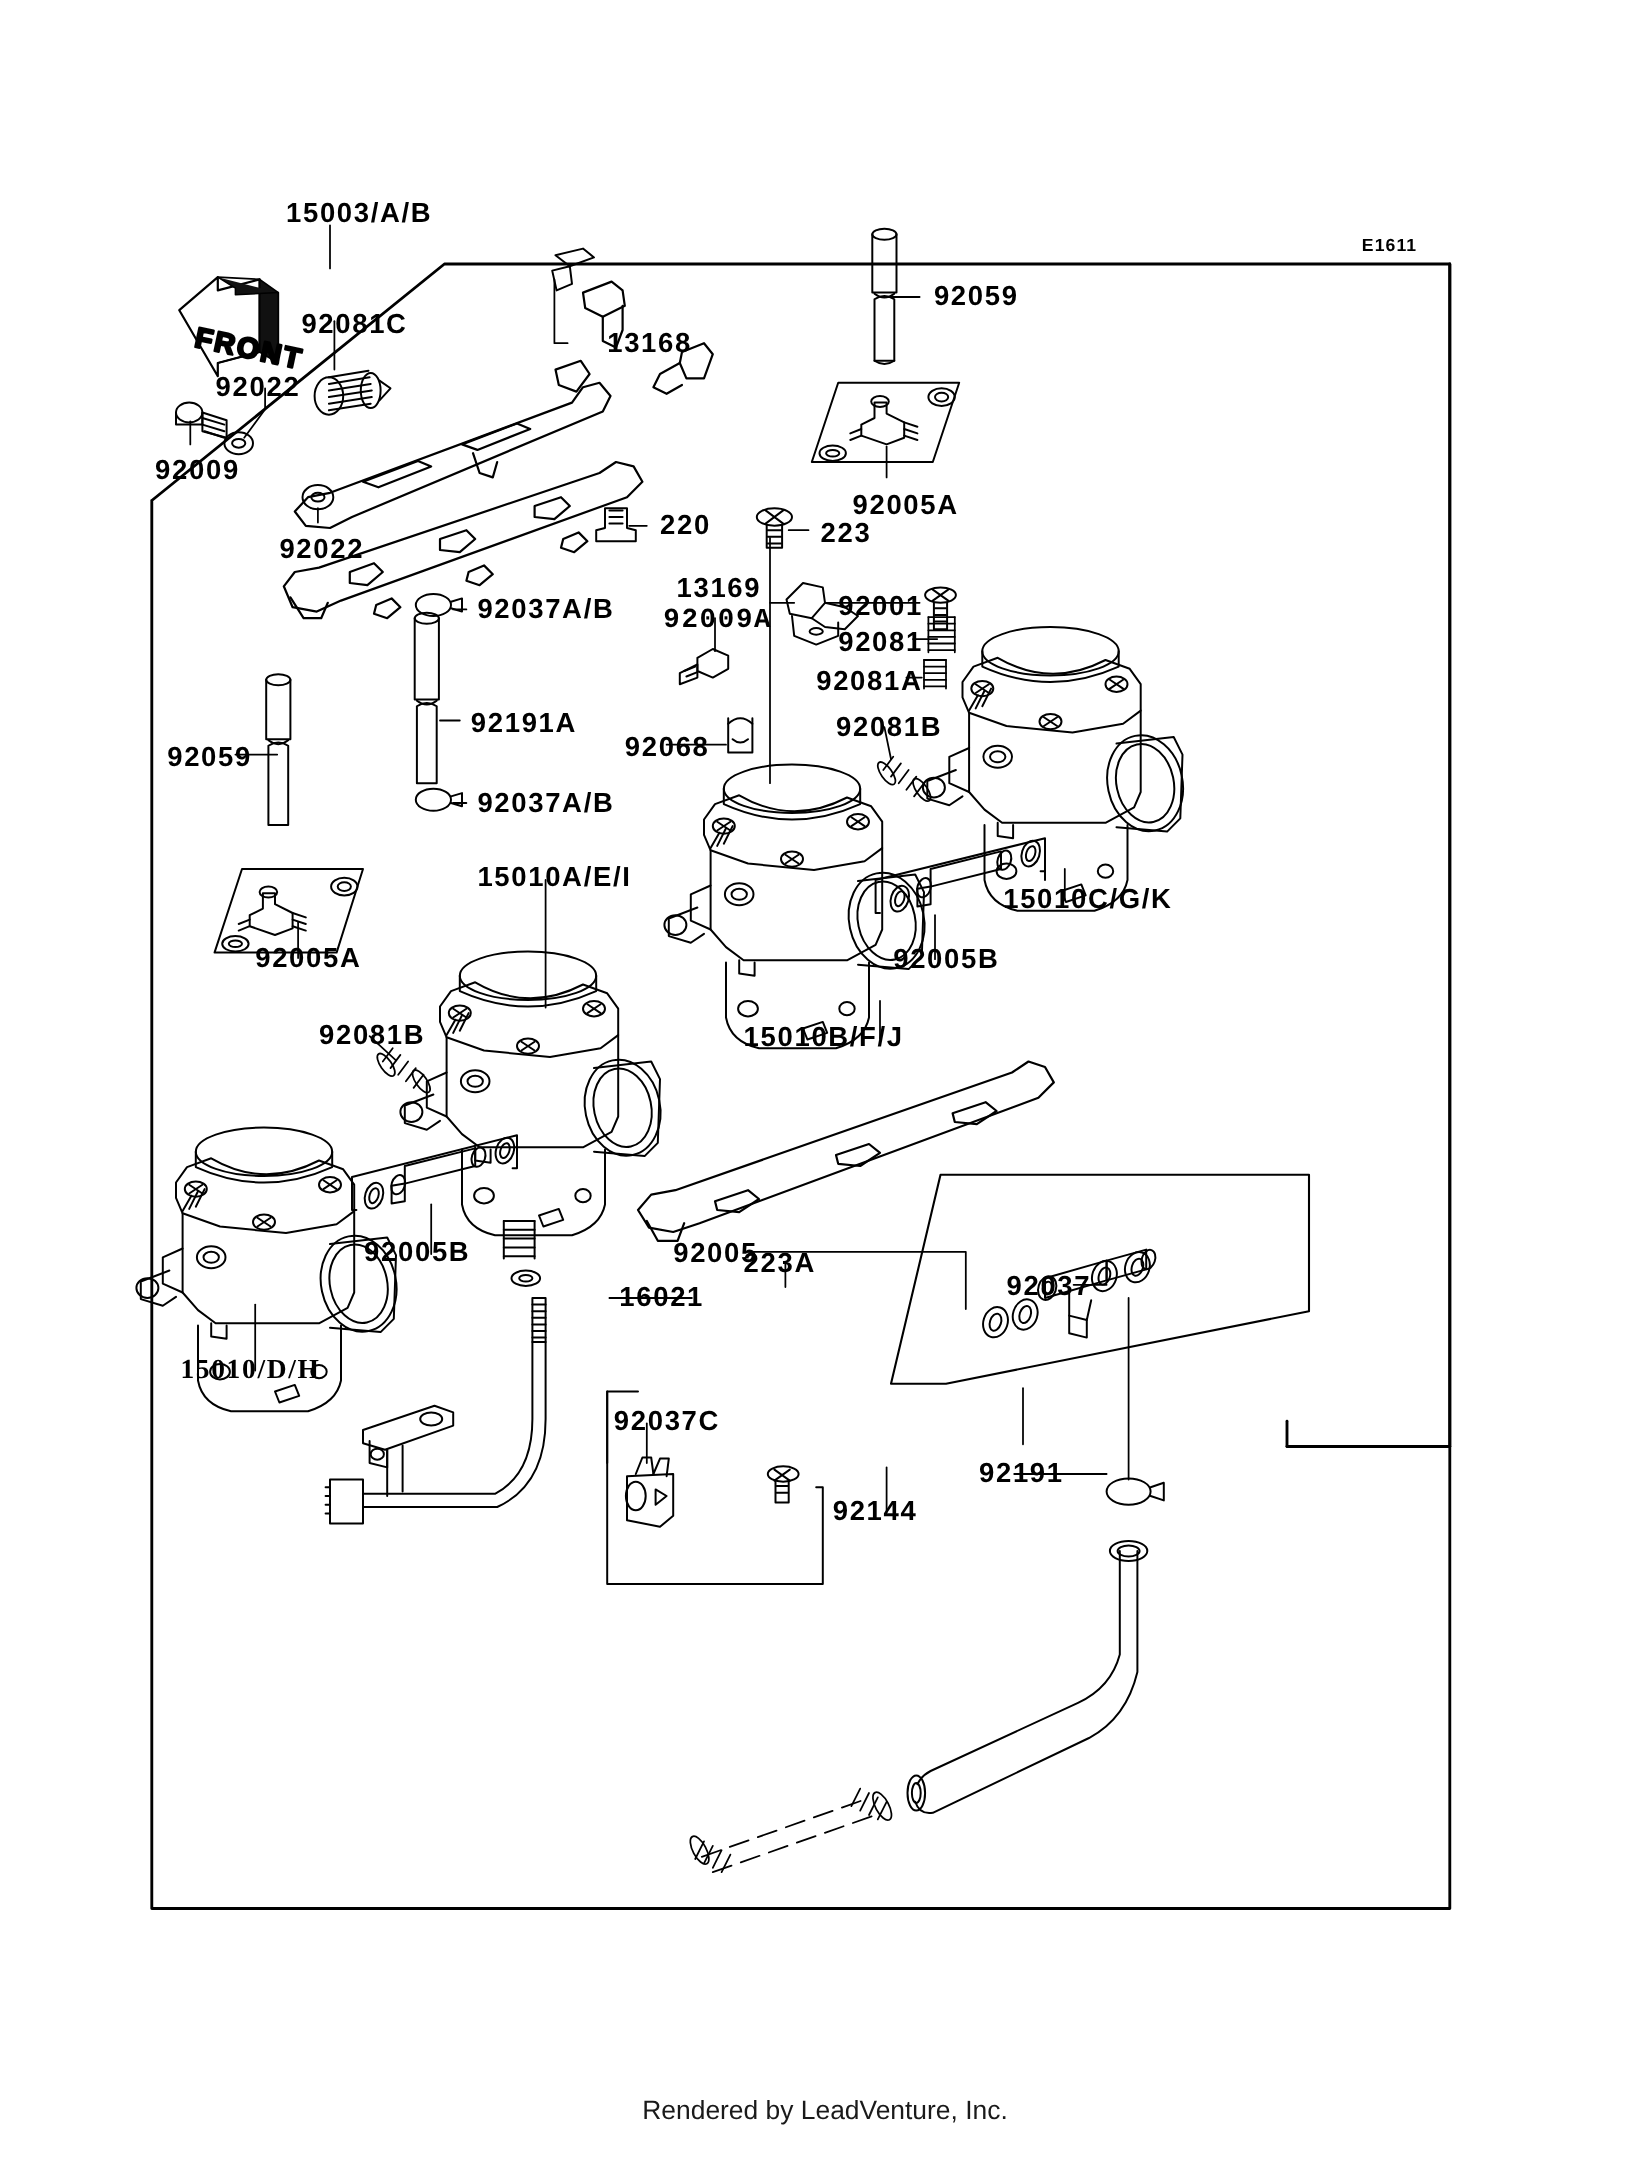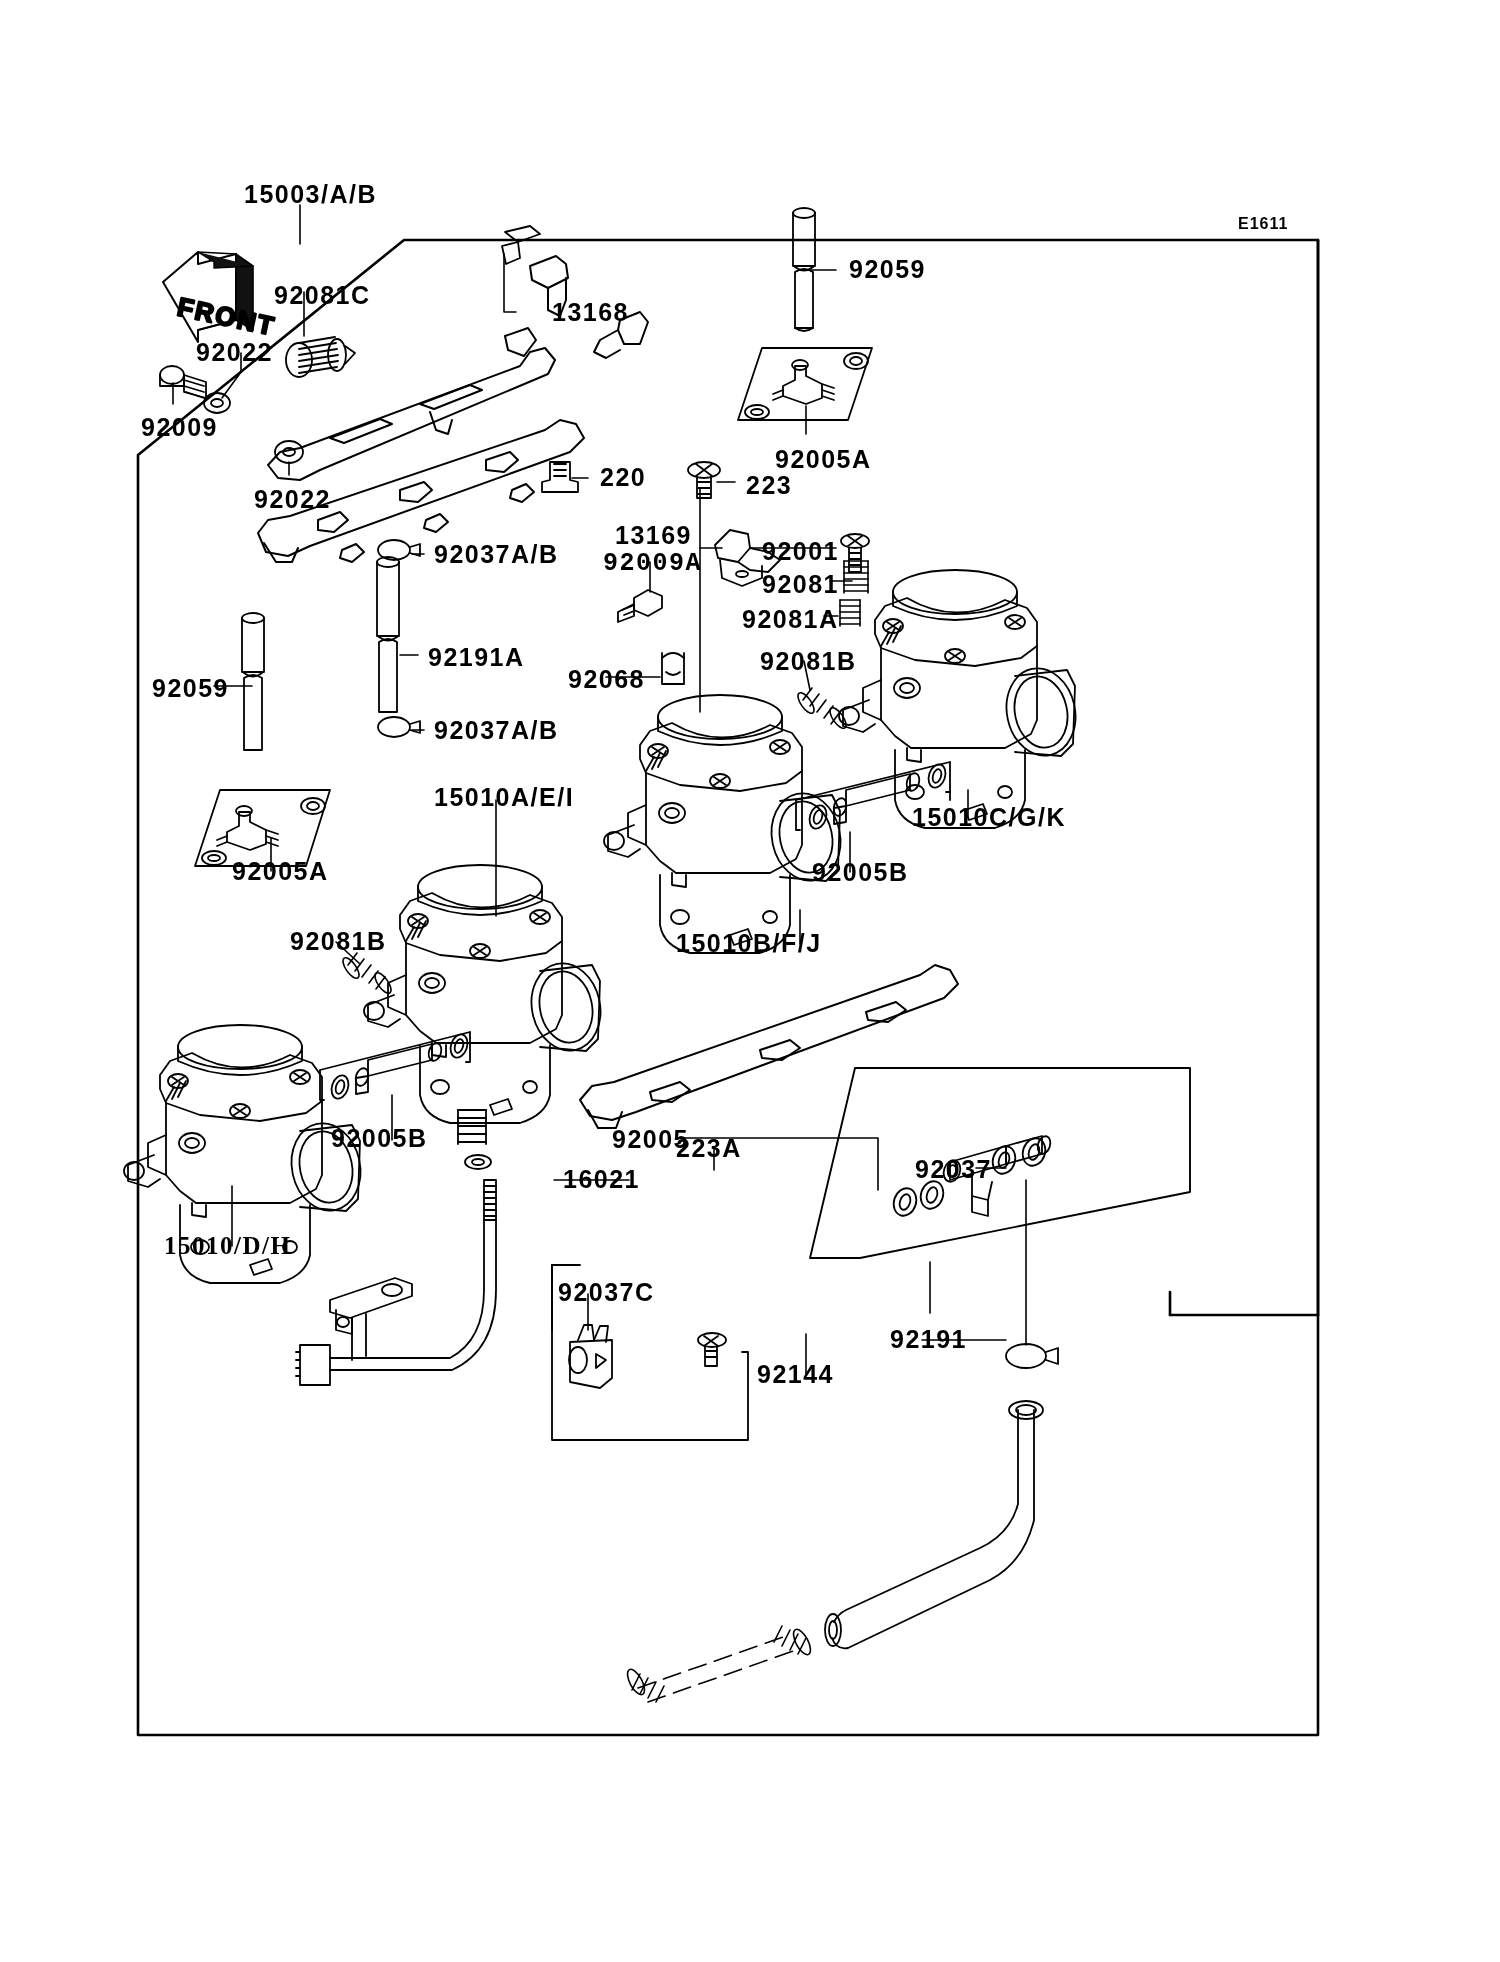--- a/index.html
+++ b/index.html
@@ -585,21 +585,21 @@
         <path d="M 588,1294 L 588,1330"></path>
         <path d="M 922,1340 L 1006,1340"></path>
         <path d="M 930,1313 L 930,1262"></path>
         <path d="M 806,1375 L 806,1334"></path>
         <path d="M 1026,1345 L 1026,1180"></path>
       </g>
 
     </g>
   </svg>
 
-  <div class="lbl" style="left:244px;  top:182px;">15003/A/B</div>
+  <div class="lbl" style="left:260px;  top:182px;">15003/A/B</div>
   <div class="lbl" style="left:274px;  top:283px;">92081C</div>
   <div class="lbl" style="left:552px;  top:300px;">13168</div>
   <div class="lbl" style="left:196px;  top:340px;">92022</div>
   <div class="lbl" style="left:141px;  top:415px;">92009</div>
   <div class="lbl" style="left:254px;  top:487px;">92022</div>
   <div class="lbl" style="left:849px;  top:257px;">92059</div>
   <div class="lbl" style="left:775px;  top:447px;">92005A</div>
   <div class="lbl" style="left:600px;  top:465px;">220</div>
   <div class="lbl" style="left:746px;  top:473px;">223</div>
   <div class="lbl" style="left:615px;  top:523px;">13169</div>
@@ -622,14 +622,15 @@
   <div class="lbl" style="left:331px;  top:1126px;">92005B</div>
   <div class="lbl" style="left:676px;  top:1136px;">223A</div>
   <div class="lbl" style="left:612px;  top:1127px;">92005</div>
   <div class="lbl" style="left:563px;  top:1167px;">16021</div>
   <div class="lbl" style="left:915px;  top:1157px;">92037</div>
   <div class="lbl" style="left:164px;  top:1233px;font-family:Liberation Serif, serif;">15010/D/H</div>
   <div class="lbl" style="left:558px;  top:1280px;">92037C</div>
   <div class="lbl" style="left:890px;  top:1327px;">92191</div>
   <div class="lbl" style="left:757px;  top:1362px;">92144</div>
 
+  <div id="footer">Rendered by LeadVenture, Inc.</div>
 
 </div>
 
 </body></html>

